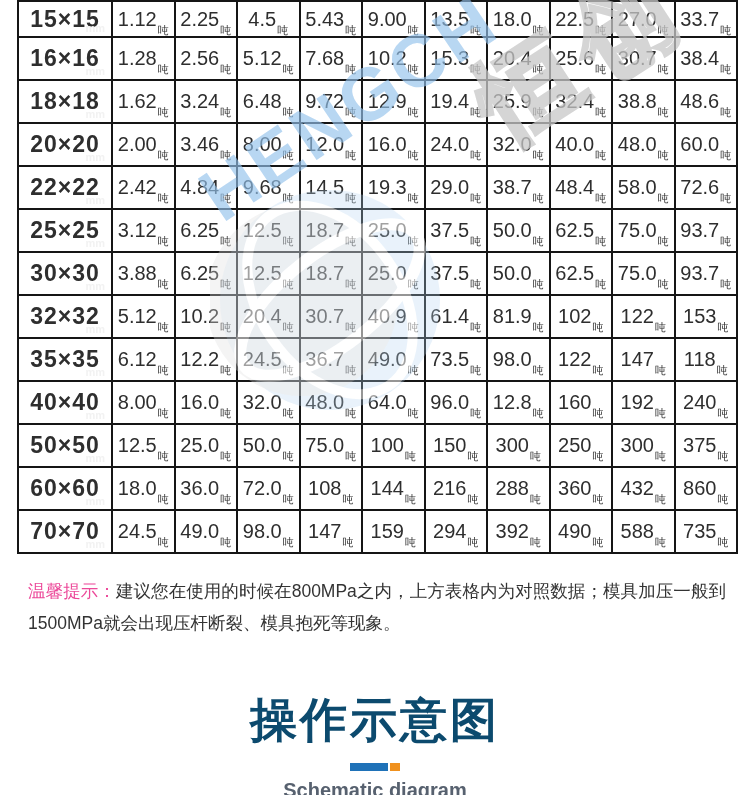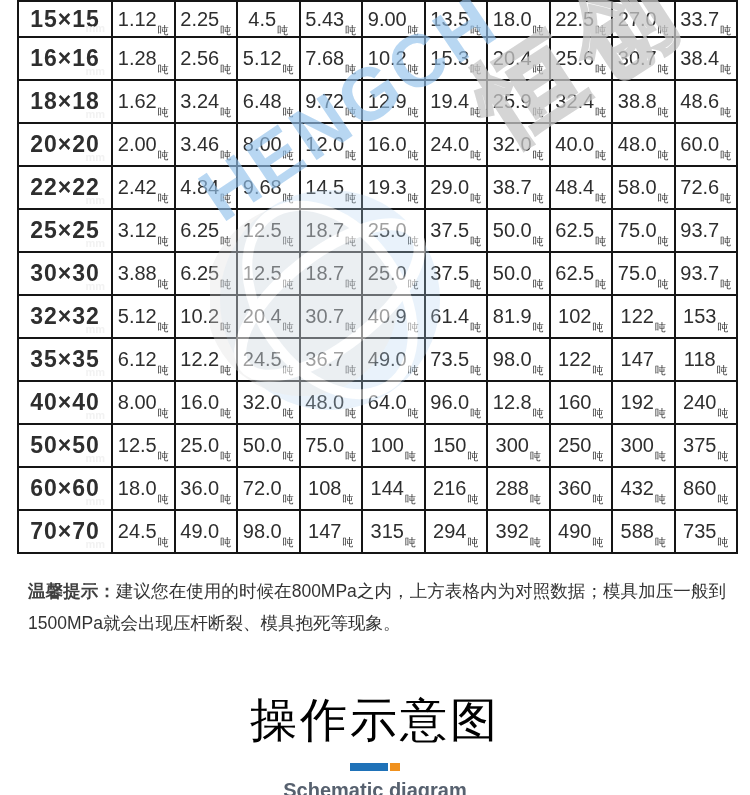--- a/index.html
+++ b/index.html
@@ -60,26 +60,26 @@
     font-size: 74px; font-weight: bold; letter-spacing: 3px;
     color: #93c2ec; opacity: 0.65; white-space: nowrap;
   }
 
   
   .notice {
     margin: 21px 24px 0 28px;
     font-size: 17.5px; line-height: 32px; color: #333333;
     text-align: justify;
   }
-  .notice .notice-label { color: #404040; font-weight: bold; }
+  .notice .notice-label { color: #ec4899; font-weight: normal; }
 
   
   .section-header { margin-top: 50px; text-align: center; }
   .section-title {
-    font-size: 47px; font-weight: normal; color: #000000;
+    font-size: 47px; font-weight: bold; color: #0c4a6e;
     letter-spacing: 3px;
   }
   .section-bar {
     margin: 11px auto 0; width: 52px; height: 8px;
     display: flex; align-items: center; justify-content: center; gap: 2px;
   }
   .bar-blue   { width: 38px; height: 8px; background: #1f72b8; }
   .bar-orange { width: 10px; height: 8px; background: #f0911e; }
   .section-subtitle {
     margin-top: 8px; font-size: 20px; font-weight: bold; color: #57616f;
@@ -259,21 +259,21 @@
           <td class="val-cell"><span class="num">360</span><span class="unit">吨</span></td>
           <td class="val-cell col-warn"><span class="num">432</span><span class="unit">吨</span></td>
           <td class="val-cell col-danger"><span class="num">860</span><span class="unit">吨</span></td>
         </tr>
         <tr>
           <td class="size-cell"><span class="size-label">70×70</span><span class="size-unit">mm</span></td>
           <td class="val-cell"><span class="num">24.5</span><span class="unit">吨</span></td>
           <td class="val-cell"><span class="num">49.0</span><span class="unit">吨</span></td>
           <td class="val-cell"><span class="num">98.0</span><span class="unit">吨</span></td>
           <td class="val-cell"><span class="num">147</span><span class="unit">吨</span></td>
-          <td class="val-cell"><span class="num">315</span><span class="unit">吨</span></td>
+          <td class="val-cell"><span class="num">159</span><span class="unit">吨</span></td>
           <td class="val-cell"><span class="num">294</span><span class="unit">吨</span></td>
           <td class="val-cell"><span class="num">392</span><span class="unit">吨</span></td>
           <td class="val-cell"><span class="num">490</span><span class="unit">吨</span></td>
           <td class="val-cell col-warn"><span class="num">588</span><span class="unit">吨</span></td>
           <td class="val-cell col-danger"><span class="num">735</span><span class="unit">吨</span></td>
         </tr>
       </tbody>
   </table>
 
   <div class="watermark">

